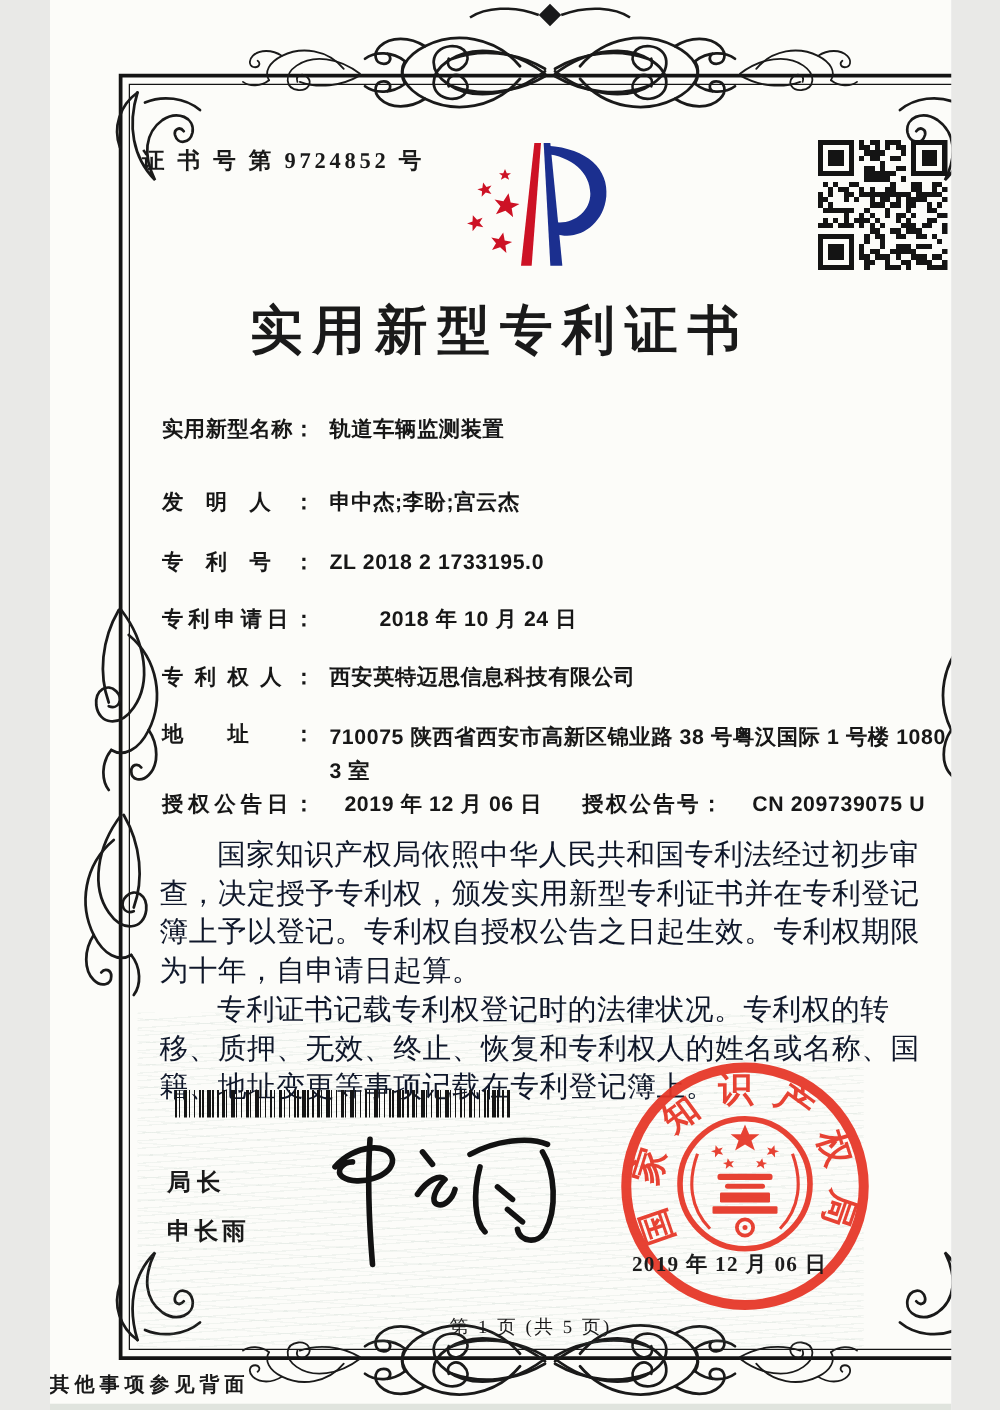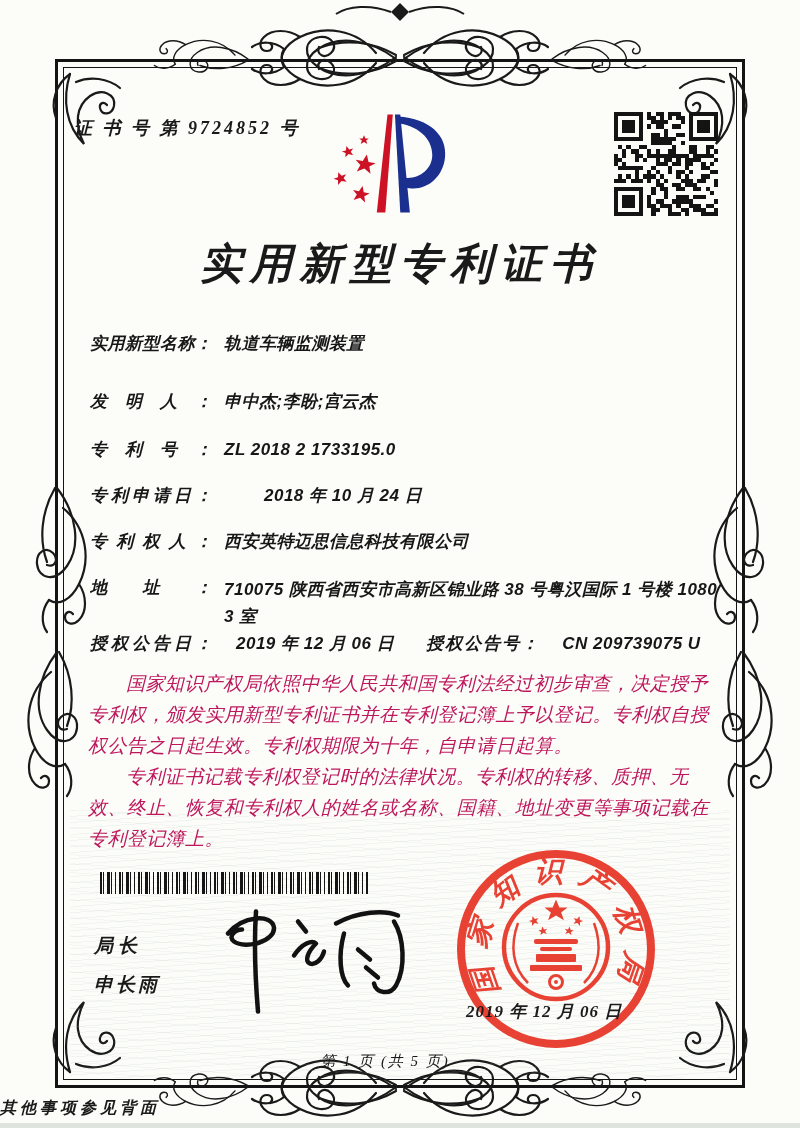--- a/index.html
+++ b/index.html
@@ -1,17 +1,17 @@
 <!DOCTYPE html>
 <html style="--seal-red: #e63425; --logo-red: #cd1225; --logo-blue: #1b2f8f; --ink: #1a1a1a;"><head>
 <meta charset="utf-8">
 <style>
   html,body{margin:0;padding:0;background:#e9e9e7;}
-  .page{position:relative;width:800px;height:1128px;margin:0 auto;background:#fcfcf9;overflow:hidden;
-        font-family:"Liberation Serif","DejaVu Serif",serif;color:#1a1a1a;font-style:italic;}
+  .page{position:relative;width:721px;height:1128px;margin:0 auto;background:#fcfcf9;overflow:hidden;
+        font-family:"Liberation Serif","DejaVu Serif",serif;color:#1a1a1a;}
   .page *{box-sizing:border-box;}
   svg text{user-select:none;}
 
   .frame-svg{position:absolute;inset:0;width:800px;height:1128px;}
   .moire{position:absolute;left:70px;right:70px;top:810px;height:268px;pointer-events:none;
          background:
            repeating-linear-gradient(176deg, rgba(140,170,155,.10) 0 1px, transparent 1px 6px),
            repeating-linear-gradient(184deg, rgba(140,170,155,.08) 0 1px, transparent 1px 9px);}
   .bottom-strip{position:absolute;left:0;right:0;bottom:0;height:5px;background:#c9cfc8;opacity:.55;}
 
@@ -27,22 +27,22 @@
   .lbl{flex:none;width:122px;text-align-last:justify;text-align:justify;}
   .val{margin-left:12px;letter-spacing:.5px;}
   .row-name{top:2px;} .row-inventor{top:60px;} .row-patno{top:108px;}
   .row-filing{top:154px;gap:40px;} .row-patentee{top:200px;} .row-address{top:246px;}
   .row-grant{top:302px;}
   .row-address .val{width:500px;word-break:break-all;line-height:27px;}
   .fieldgroup{display:flex;gap:12px;}
   .fieldgroup.second{margin-left:32px;}
   .fieldgroup.second .lbl{width:112px;}
 
-  .body-text{position:absolute;left:88px;top:668px;width:628px;font-size:19px;line-height:31px;
-             letter-spacing:.4px;color:#be185d;}
+  .body-text{position:absolute;left:88px;top:668px;width:628px;font-size:23px;line-height:31px;
+             letter-spacing:.4px;color:#0f172a;}
   .body-text p{margin:0;text-indent:2em;}
 
   .barcode{position:absolute;left:100px;top:872px;width:268px;height:22px;
            background:repeating-linear-gradient(90deg,#151515 0 2px,transparent 2px 3px,#151515 3px 4px,
              transparent 4px 7px,#151515 7px 10px,transparent 10px 11px,#151515 11px 12px,
              transparent 12px 15px,#151515 15px 16px,transparent 16px 19px);}
 
   .sig-title{position:absolute;left:94px;top:933px;font-family:"Liberation Sans","DejaVu Sans",sans-serif;
              font-size:19px;font-weight:700;letter-spacing:5px;}
   .sig-name{position:absolute;left:94px;top:972px;font-family:"Liberation Sans","DejaVu Sans",sans-serif;

